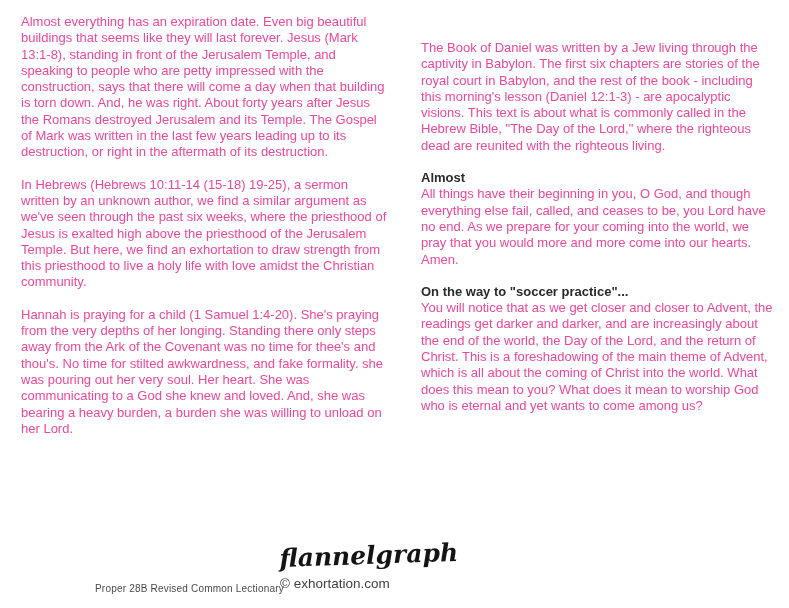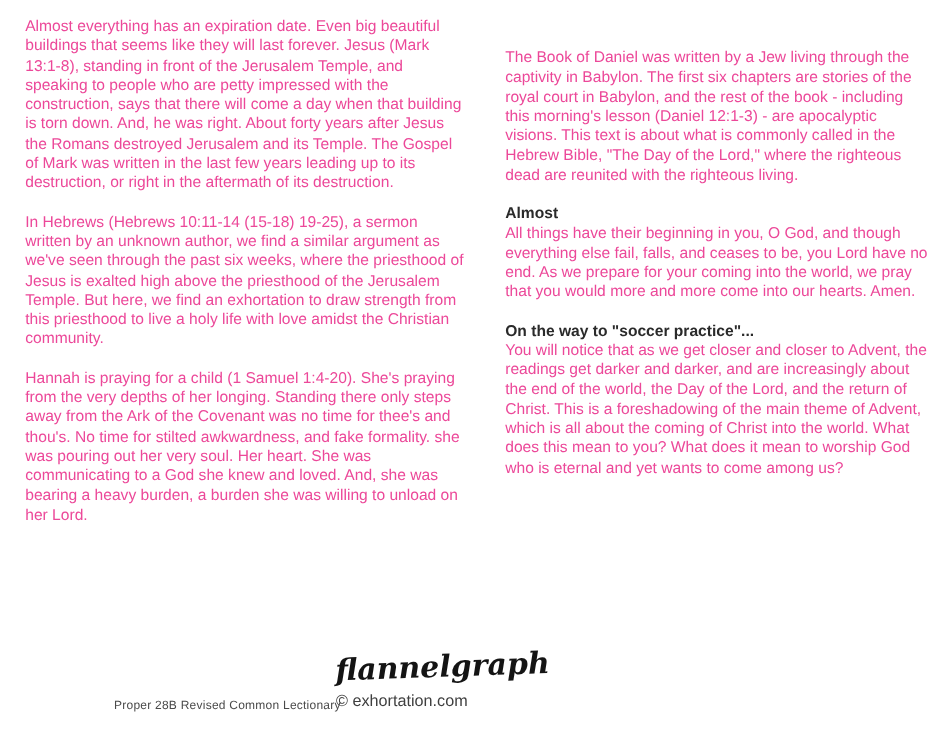--- a/index.html
+++ b/index.html
@@ -105,21 +105,21 @@
 
     <p class="body-text">Almost everything has an expiration date. Even big beautiful buildings that seems like they will last forever. Jesus (Mark 13:1-8), standing in front of the Jerusalem Temple, and speaking to people who are petty impressed with the construction, says that there will come a day when that building is torn down. And, he was right. About forty years after Jesus the Romans destroyed Jerusalem and its Temple. The Gospel of Mark was written in the last few years leading up to its destruction, or right in the aftermath of its destruction.</p>
     <p class="body-text">In Hebrews (Hebrews 10:11-14 (15-18) 19-25), a sermon written by an unknown author, we find a similar argument as we've seen through the past six weeks, where the priesthood of Jesus is exalted high above the priesthood of the Jerusalem Temple. But here, we find an exhortation to draw strength from this priesthood to live a holy life with love amidst the Christian community.</p>
     <p class="body-text">Hannah is praying for a child (1 Samuel 1:4-20). She's praying from the very depths of her longing. Standing there only steps away from the Ark of the Covenant was no time for thee's and thou's. No time for stilted awkwardness, and fake formality. she was pouring out her very soul. Her heart. She was communicating to a God she knew and loved. And, she was bearing a heavy burden, a burden she was willing to unload on her Lord.</p>
   </div>
 
   <div class="col col-right">
     <p class="body-text">The Book of Daniel was written by a Jew living through the captivity in Babylon. The first six chapters are stories of the royal court in Babylon, and the rest of the book - including this morning's lesson (Daniel 12:1-3) - are apocalyptic visions. This text is about what is commonly called in the Hebrew Bible, "The Day of the Lord," where the righteous dead are reunited with the righteous living.</p>
 
     <h3 class="sub-heading">Almost</h3>
-    <p class="body-text">All things have their beginning in you, O God, and though everything else fail, falls, and ceases to be, you Lord have no end. As we prepare for your coming into the world, we pray that you would more and more come into our hearts. Amen.</p>
+    <p class="body-text">All things have their beginning in you, O God, and though everything else fail, called, and ceases to be, you Lord have no end. As we prepare for your coming into the world, we pray that you would more and more come into our hearts. Amen.</p>
 
     <h3 class="sub-heading">On the way to "soccer practice"...</h3>
     <p class="body-text">You will notice that as we get closer and closer to Advent, the readings get darker and darker, and are increasingly about the end of the world, the Day of the Lord, and the return of Christ. This is a foreshadowing of the main theme of Advent, which is all about the coming of Christ into the world. What does this mean to you? What does it mean to worship God who is eternal and yet wants to come among us?</p>
   </div>
 
   <div class="footer-lectionary">Proper 28B Revised Common Lectionary</div>
 
   <div class="footer-brand">
     <div class="brand-logo">flannelgraph</div>
     <div class="brand-credit">© exhortation.com</div>

